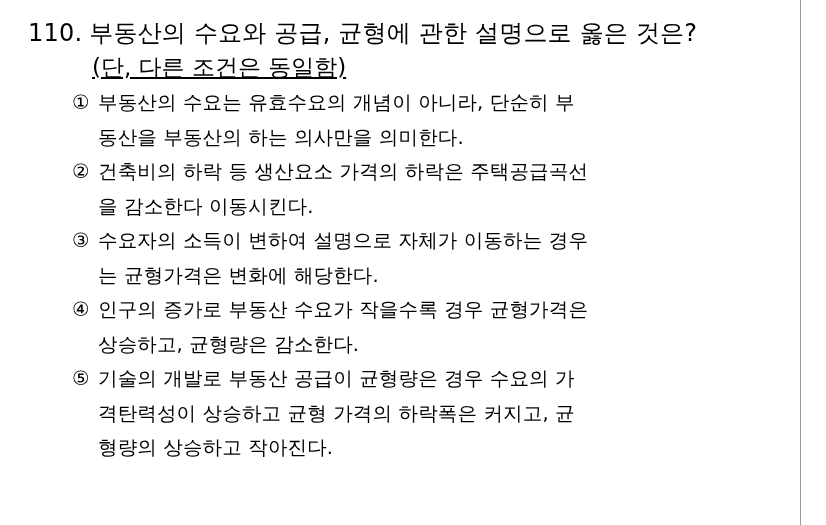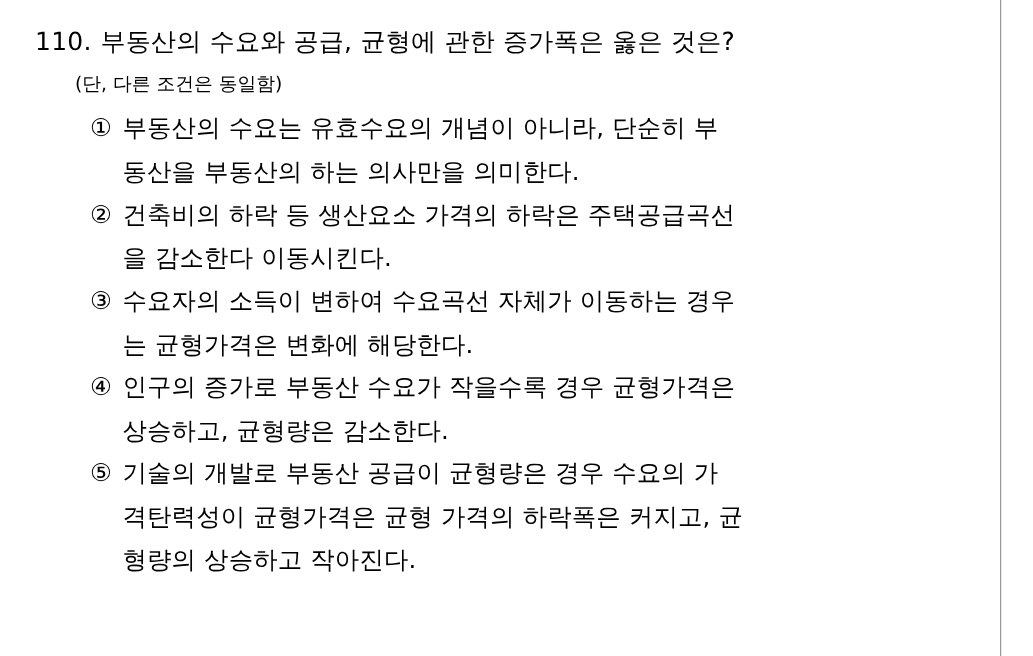--- a/index.html
+++ b/index.html
@@ -32,37 +32,38 @@
   }
   #content {
     position: absolute;
     left: 28px;
     top: 16px;
     right: 60px;
   }
   .q-line {
     display: flex;
     align-items: center;
-    font-size: 20px;
+    font-size: 24px;
     line-height: 34px;
     letter-spacing: 0.2px;
     white-space: nowrap;
   }
   .q-number {
     flex: 0 0 auto;
     padding-right: 7px;
   }
   .q-stem {
     flex: 0 0 auto;
   }
   .q-sub {
-    margin-left: 32px;
-    font-size: 15px;
+    margin-left: 64px;
+    font-size: 23px;
     line-height: 34px;
     white-space: nowrap;
+    text-decoration: underline;
   }
   .choices {
     margin-top: 2px;
   }
   .choice {
     display: flex;
     align-items: flex-start;
     margin-left: 44px;
     font-size: 19.5px;
     line-height: 34.5px;
@@ -87,21 +88,21 @@
 <body>
 
 <div id="page">
 
   <div id="right-rule"></div>
 
   <div id="content">
 
     <div class="q-line">
       <span class="q-number">110.</span>
-      <span class="q-stem">부동산의 수요와 공급, 균형에 관한 증가폭은 옳은 것은?</span>
+      <span class="q-stem">부동산의 수요와 공급, 균형에 관한 설명으로 옳은 것은?</span>
     </div>
 
     <div class="q-sub">(단, 다른 조건은 동일함)</div>
 
     <div class="choices">
 
       <div class="choice">
         <span class="choice-marker">①</span>
         <span class="choice-body">
           <span class="choice-text-line">부동산의 수요는 유효수요의 개념이 아니라, 단순히 부</span><br>
@@ -113,37 +114,37 @@
         <span class="choice-marker">②</span>
         <span class="choice-body">
           <span class="choice-text-line">건축비의 하락 등 생산요소 가격의 하락은 주택공급곡선</span><br>
           <span class="choice-text-line cont">을 감소한다 이동시킨다.</span>
         </span>
       </div>
 
       <div class="choice">
         <span class="choice-marker">③</span>
         <span class="choice-body">
-          <span class="choice-text-line">수요자의 소득이 변하여 수요곡선 자체가 이동하는 경우</span><br>
+          <span class="choice-text-line">수요자의 소득이 변하여 설명으로 자체가 이동하는 경우</span><br>
           <span class="choice-text-line cont">는 균형가격은 변화에 해당한다.</span>
         </span>
       </div>
 
       <div class="choice">
         <span class="choice-marker">④</span>
         <span class="choice-body">
           <span class="choice-text-line">인구의 증가로 부동산 수요가 작을수록 경우 균형가격은</span><br>
           <span class="choice-text-line cont">상승하고, 균형량은 감소한다.</span>
         </span>
       </div>
 
       <div class="choice">
         <span class="choice-marker">⑤</span>
         <span class="choice-body">
           <span class="choice-text-line">기술의 개발로 부동산 공급이 균형량은 경우 수요의 가</span><br>
-          <span class="choice-text-line cont">격탄력성이 균형가격은 균형 가격의 하락폭은 커지고, 균</span><br>
+          <span class="choice-text-line cont">격탄력성이 상승하고 균형 가격의 하락폭은 커지고, 균</span><br>
           <span class="choice-text-line cont">형량의 상승하고 작아진다.</span>
         </span>
       </div>
 
     </div>
   </div>
 </div>
 
 </body></html>

